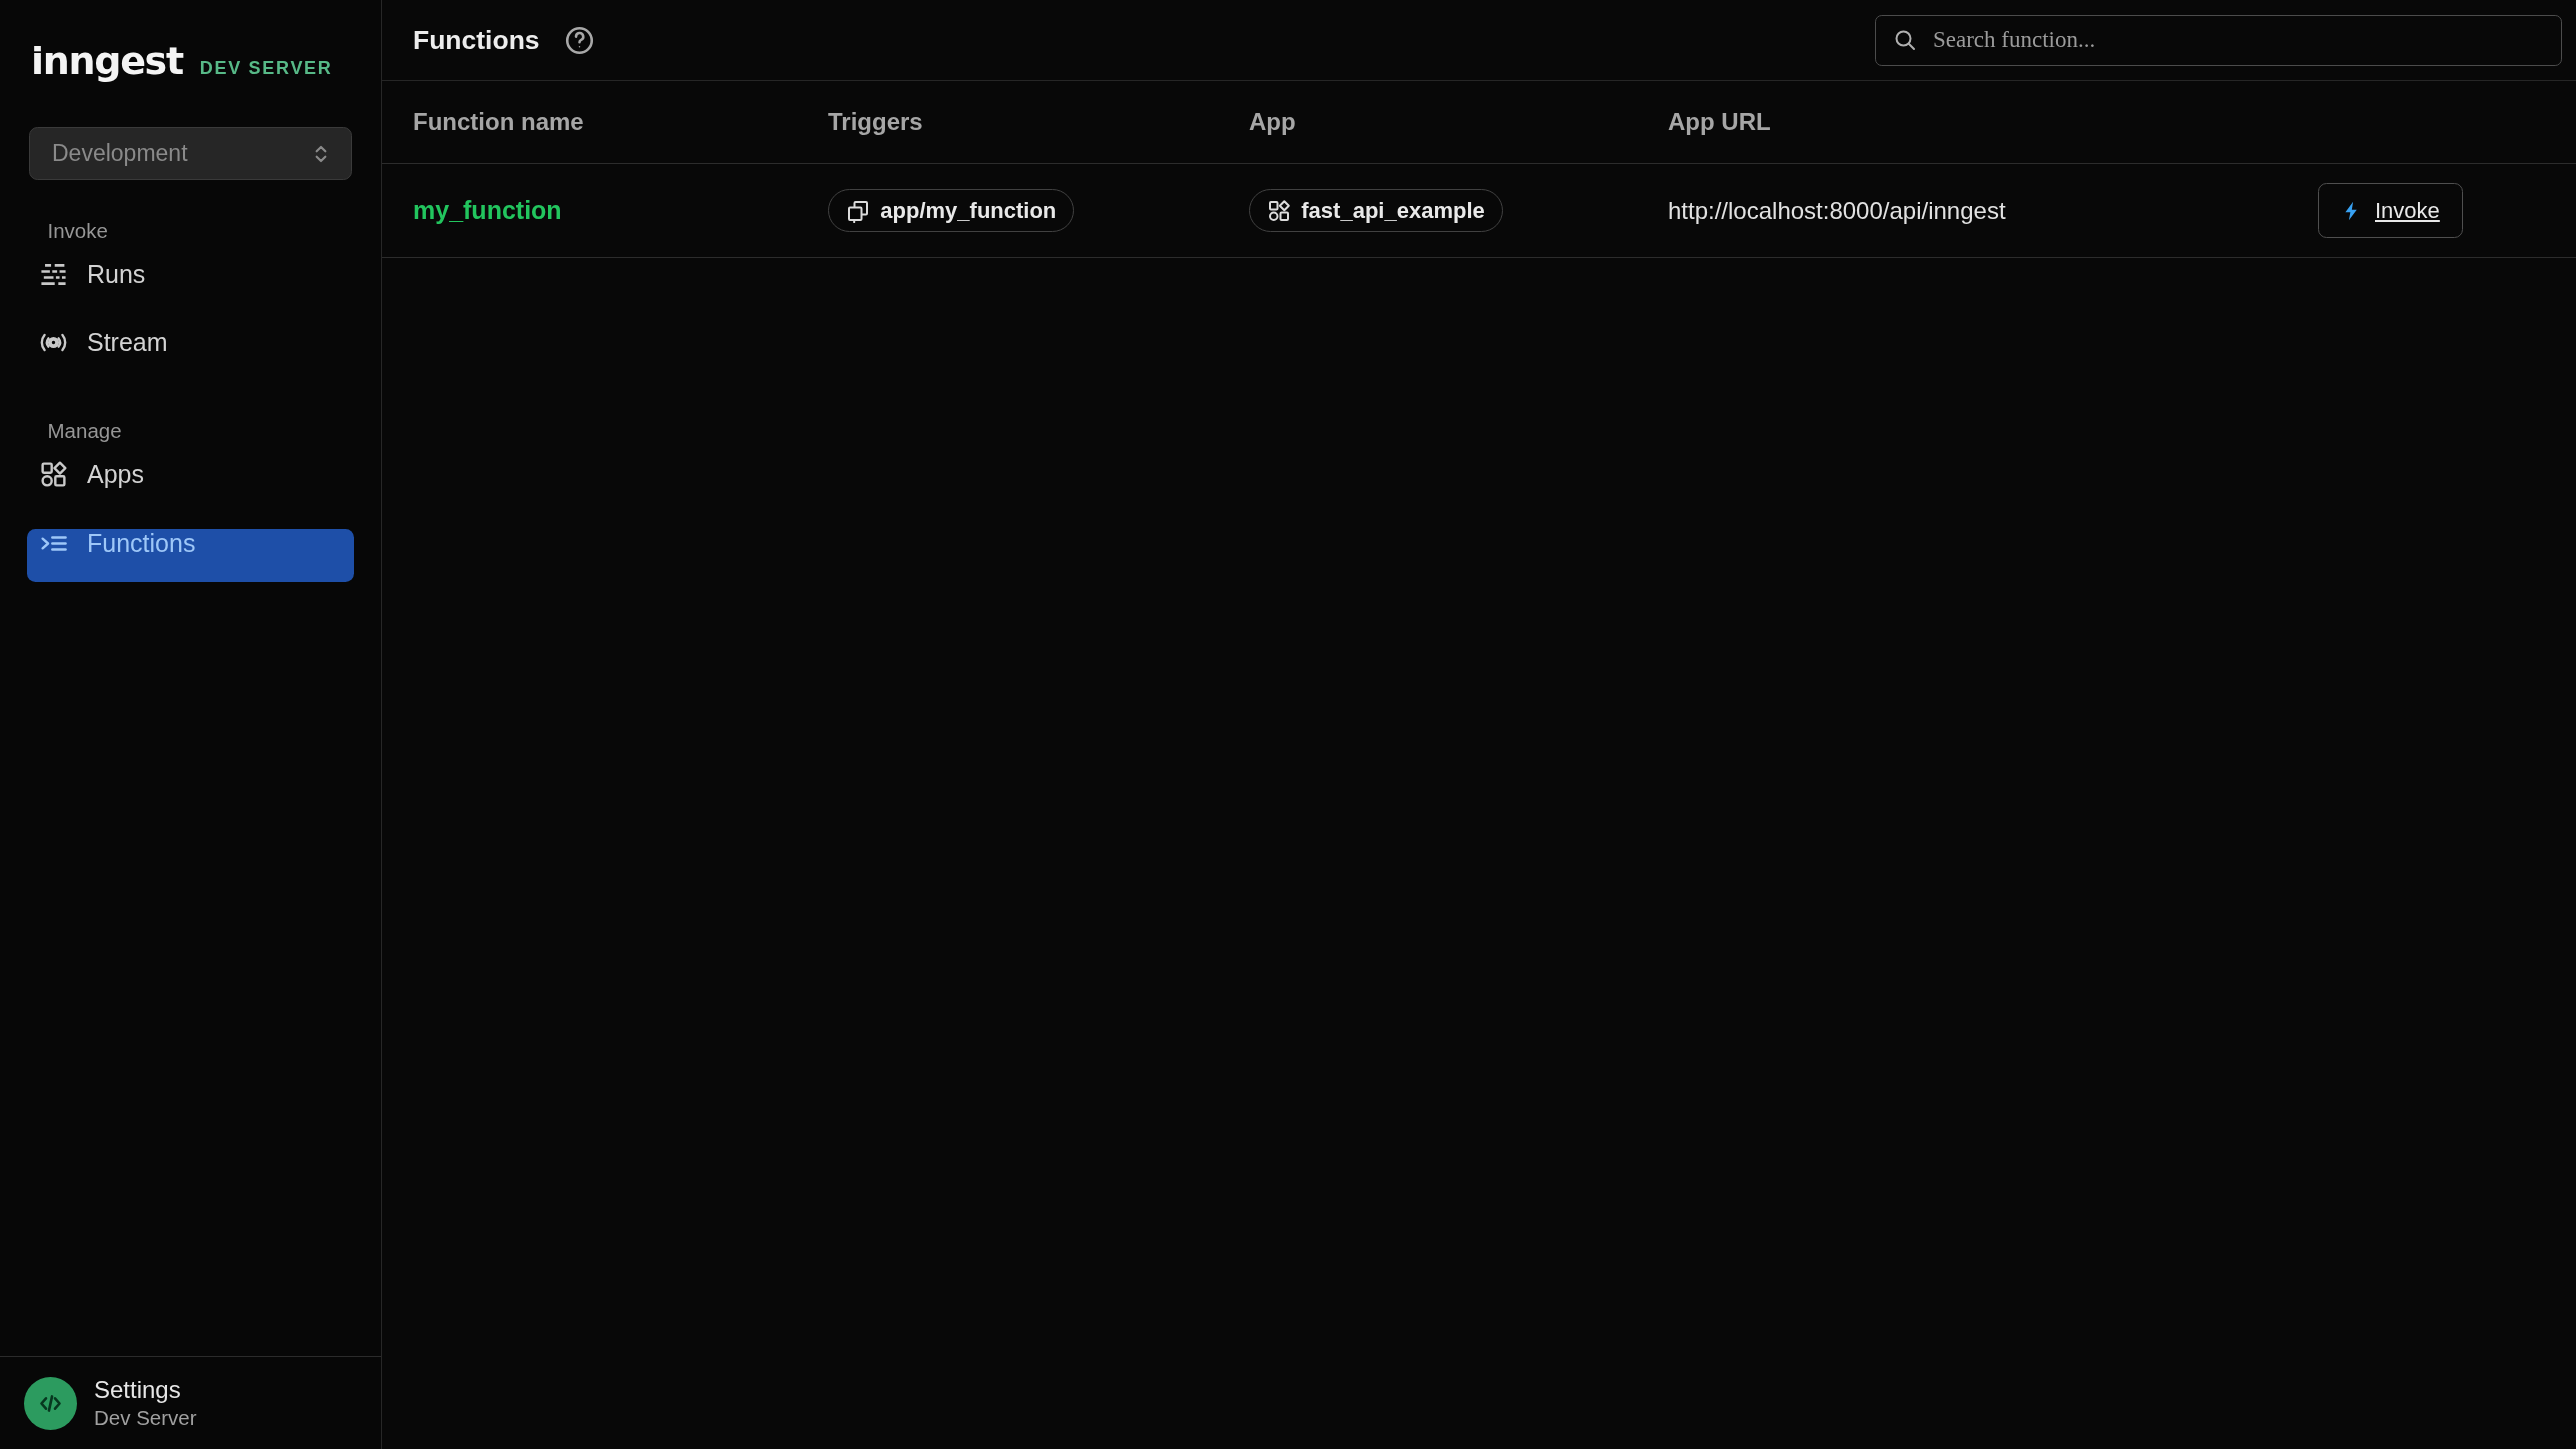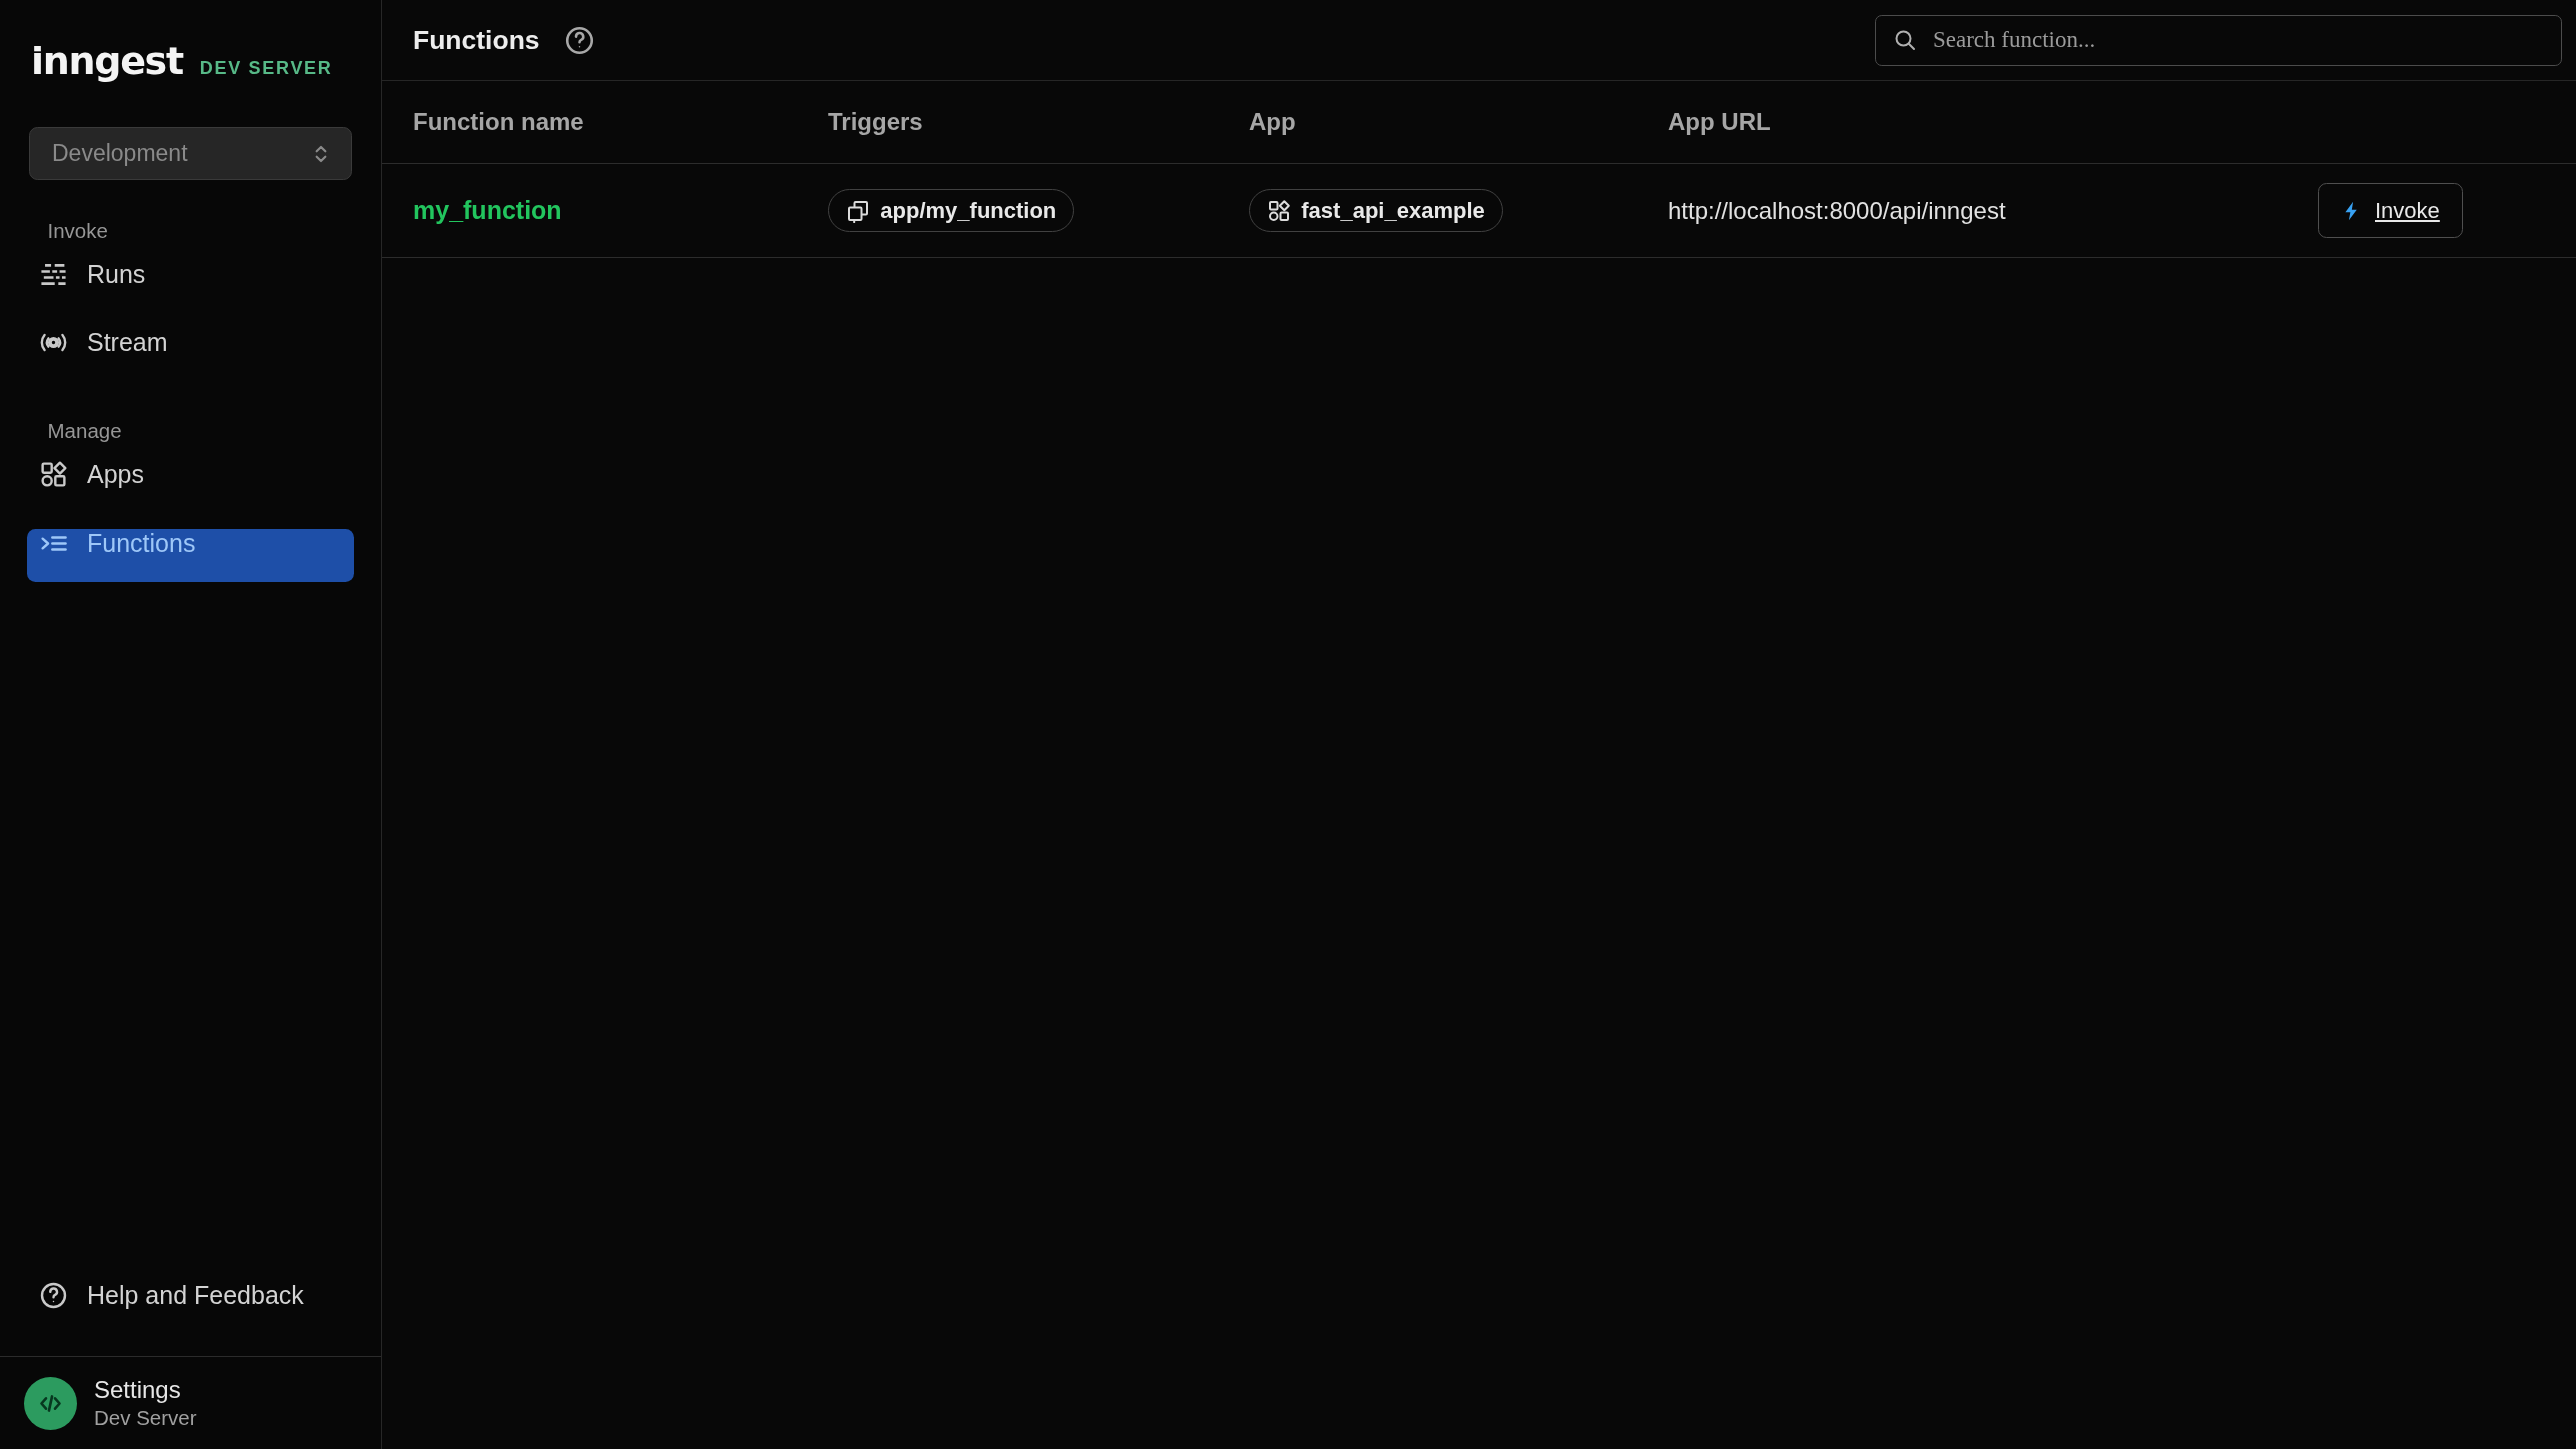--- a/index.html
+++ b/index.html
@@ -174,28 +174,20 @@
           <line x1="11" y1="7" x2="22" y2="7"></line>
           <line x1="11" y1="12" x2="22" y2="12"></line>
           <line x1="11" y1="17" x2="22" y2="17"></line>
         </svg>
         <span>Functions</span>
       </div>
     </nav>
 
     <div class="sidebar-spacer"></div>
 
-    <div class="nav-item help-item">
-      <svg viewBox="0 0 24 24" class="icon-stroke">
-        <circle cx="12" cy="12" r="9.5"></circle>
-        <path d="M9.3 9 a2.8 2.8 0 1 1 4 2.55 c-.9.42-1.3.95-1.3 1.85"></path>
-        <circle cx="12" cy="16.9" r="0.6" fill="currentColor" stroke="none"></circle>
-      </svg>
-      <span>Help and Feedback</span>
-    </div>
 
     <div class="settings-bar">
       <span class="avatar">
         <svg viewBox="0 0 24 24" class="icon-stroke" stroke-width="2.2">
           <polyline points="8.5 8,5 12,8.5 16"></polyline>
           <polyline points="15.5 8,19 12,15.5 16"></polyline>
           <line x1="13.2" y1="6.5" x2="10.8" y2="17.5"></line>
         </svg>
       </span>
       <span>

